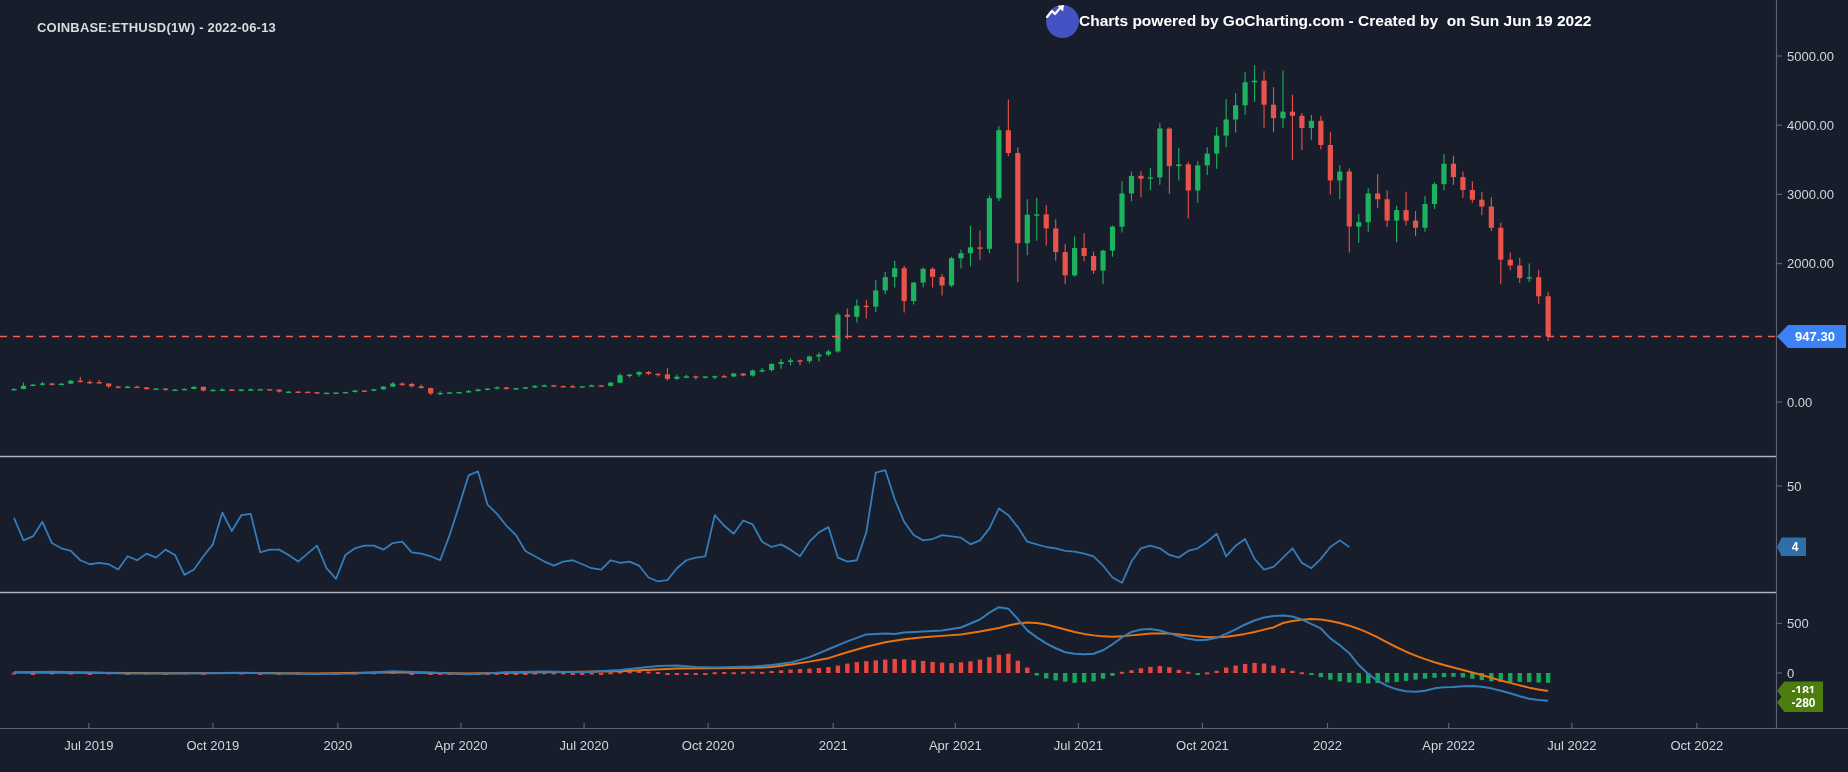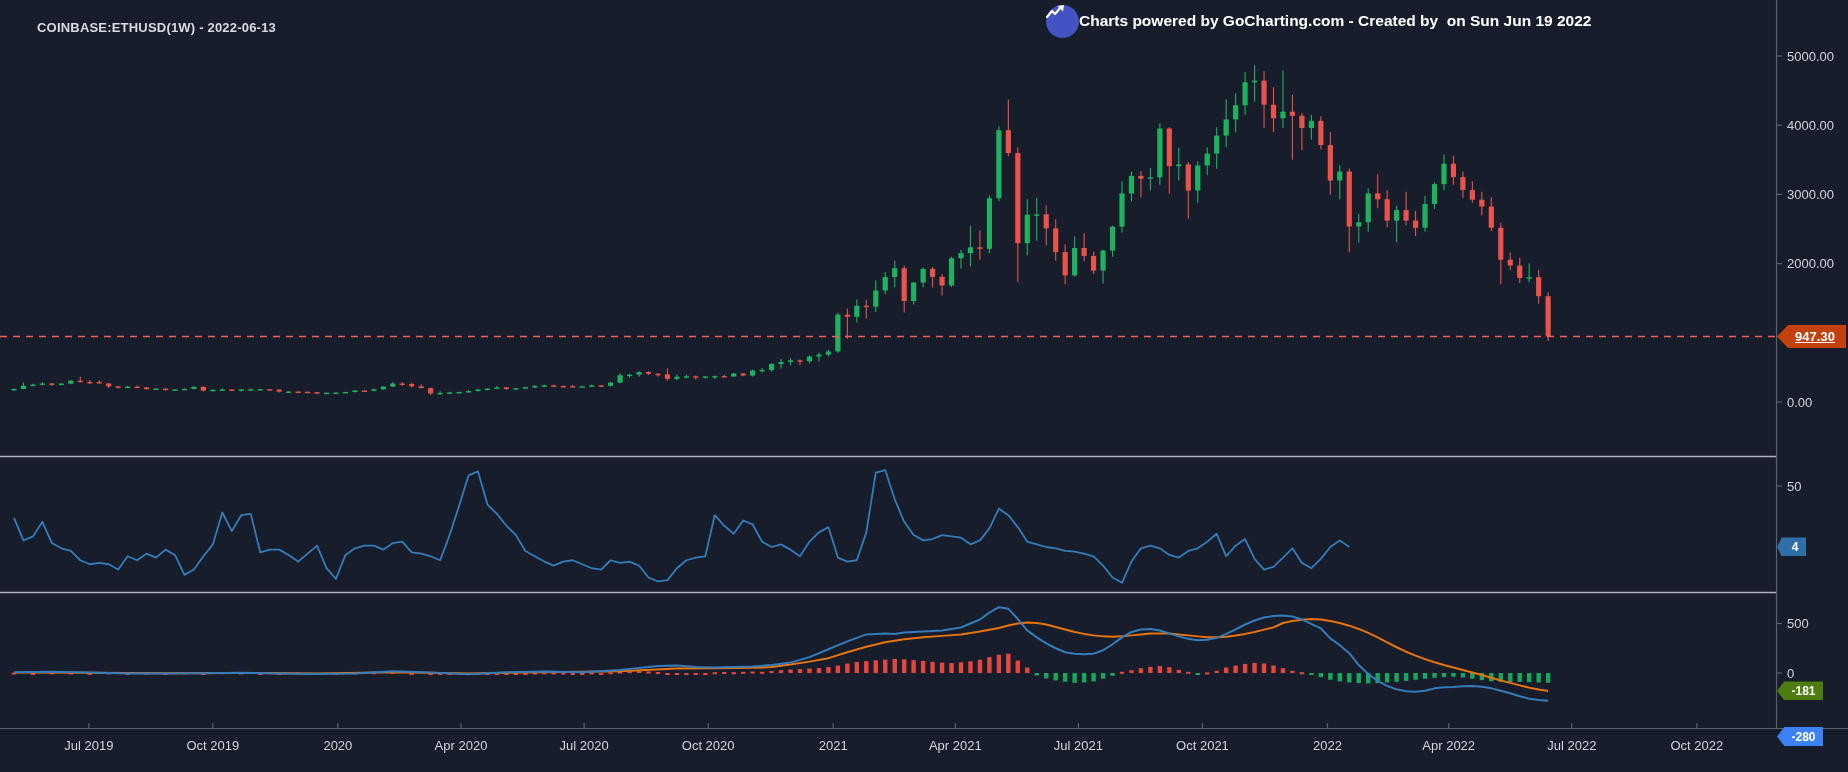--- a/index.html
+++ b/index.html
@@ -569,17 +569,17 @@
   <div class="brand">
     <span class="brand-logo" id="brand-logo" style="background: rgb(67, 83, 195);">
       <svg width="19" height="16" viewBox="0 0 19 16">
         <polyline points="1,13 6,7 9,10 15,3" fill="none" stroke="#ffffff" stroke-width="2.2" stroke-linecap="round" stroke-linejoin="round"></polyline>
         <polygon points="11.5,2 18,1 17,7.5" fill="#ffffff"></polygon>
       </svg>
     </span>
     <span class="brand-text">Charts powered by GoCharting.com - Created by  on Sun Jun 19 2022</span>
   </div>
 
-  <div class="badge badge-price" id="badge-price" style="background: #c2410c; top: 324.947px; text-decoration: underline;">947.30</div>
+  <div class="badge badge-price" id="badge-price" style="background: #3b82f6; top: 324.947px;">947.30</div>
   <div class="badge badge-sm" id="badge-osc" style="background: rgb(46, 111, 167); top: 537.496px;">4</div>
   <div class="badge badge-md" id="badge-signal" style="background: #4d7c0f; top: 681.419px;">-181</div>
-  <div class="badge badge-md" id="badge-macd" style="background: #3b82f6; top: 727px;">-280</div>
+  <div class="badge badge-md" id="badge-macd" style="background: #4d7c0f; top: 693px;">-280</div>
 </div>
 
 </body></html>

